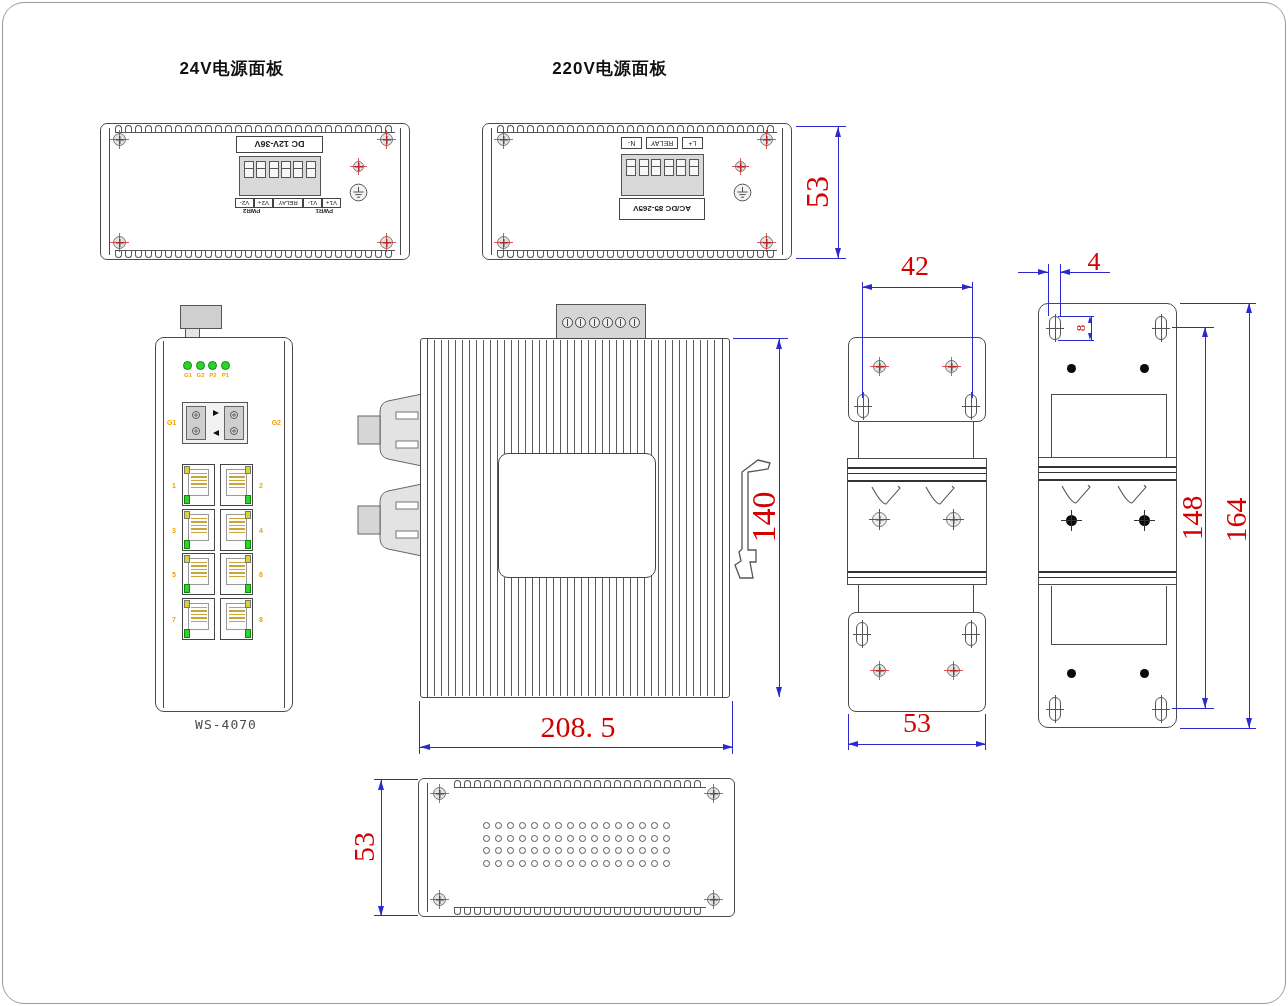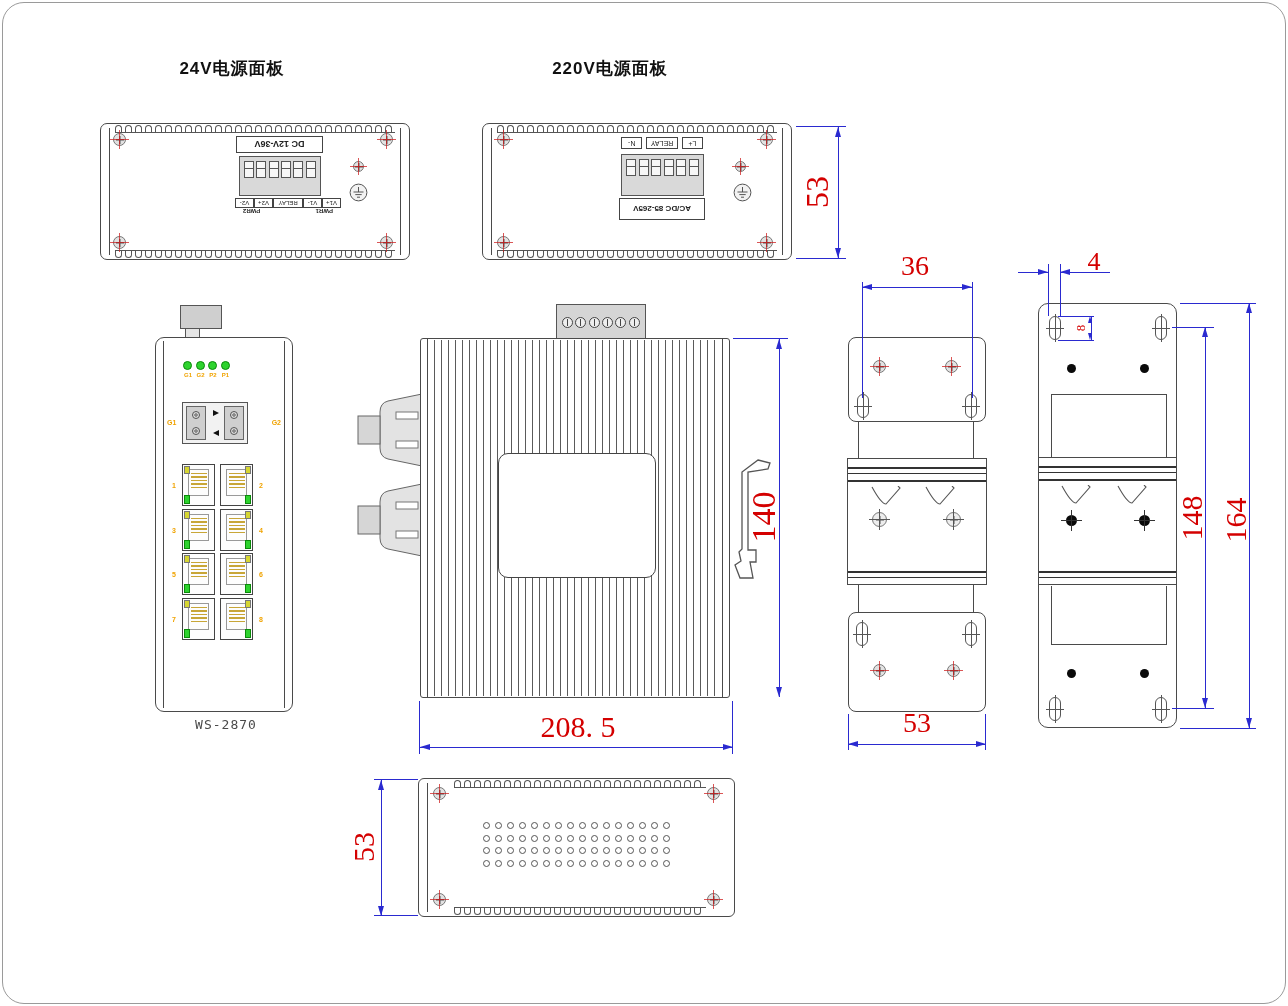--- a/index.html
+++ b/index.html
@@ -413,21 +413,21 @@
         </div>
         <div class="port r" style="left: 38px; top: 134.1px;">
           <span class="pnum">8</span>
           <i class="face"></i>
           <i class="pins"></i>
           <i class="ledy"></i>
           <i class="ledg"></i>
         </div>
       </div>
   </div>
-  <div class="model" style="left:226px;top:724px">WS-2870</div>
+  <div class="model" style="left:226px;top:724px">WS-4070</div>
 
   <svg class="abs" style="left:356px;top:392px" width="66" height="166" viewBox="0 0 66 166">
     <path d="M66 2 L32 9 Q24 11 24 20 L24 56 Q24 65 32 67 L66 74 Z" fill="#e3e3e3" stroke="#666"></path>
     <rect x="2" y="24" width="22" height="28" fill="#d6d6d6" stroke="#666"></rect>
     <path d="M66 92 L32 99 Q24 101 24 110 L24 146 Q24 155 32 157 L66 164 Z" fill="#e3e3e3" stroke="#666"></path>
     <rect x="2" y="114" width="22" height="28" fill="#d6d6d6" stroke="#666"></rect>
     <rect x="40" y="20" width="22" height="7" fill="#fff" stroke="#777"></rect>
     <rect x="40" y="49" width="22" height="7" fill="#fff" stroke="#777"></rect>
     <rect x="40" y="110" width="22" height="7" fill="#fff" stroke="#777"></rect>
     <rect x="40" y="139" width="22" height="7" fill="#fff" stroke="#777"></rect>
@@ -493,21 +493,21 @@
   <div class="body-box" style="left:848px;top:612px;width:138px;height:100px;border-radius:8px">
     <div class="slot" style="left:7px;top:9px"></div>
     <div class="slot" style="right:8px;top:9px"></div>
     <div class="screw" style="left:24px;top:51px"></div>
     <div class="screw" style="right:25px;top:51px"></div>
   </div>
 
   <div class="extv" style="left:862px;top:282px;height:116px"></div>
   <div class="extv" style="left:972px;top:282px;height:116px"></div>
   <div class="dimh" style="left:862px;top:287px;width:110px"></div>
-  <div class="dimtext" style="left:915px;top:266px;font-size:28px">36</div>
+  <div class="dimtext" style="left:915px;top:266px;font-size:28px">42</div>
 
   <div class="extv" style="left:848px;top:714px;height:36px"></div>
   <div class="extv" style="left:985px;top:714px;height:36px"></div>
   <div class="dimh" style="left:848px;top:744px;width:138px"></div>
   <div class="dimtext" style="left:917px;top:723px;font-size:28px">53</div>
 
   <div class="body-box" style="left:1038px;top:303px;width:139px;height:425px;border-radius:10px">
     <div class="slot" style="left:10px;top:12px"></div>
     <div class="slot" style="right:9px;top:12px"></div>
     <div class="dot" style="left:28px;top:60px"></div>

